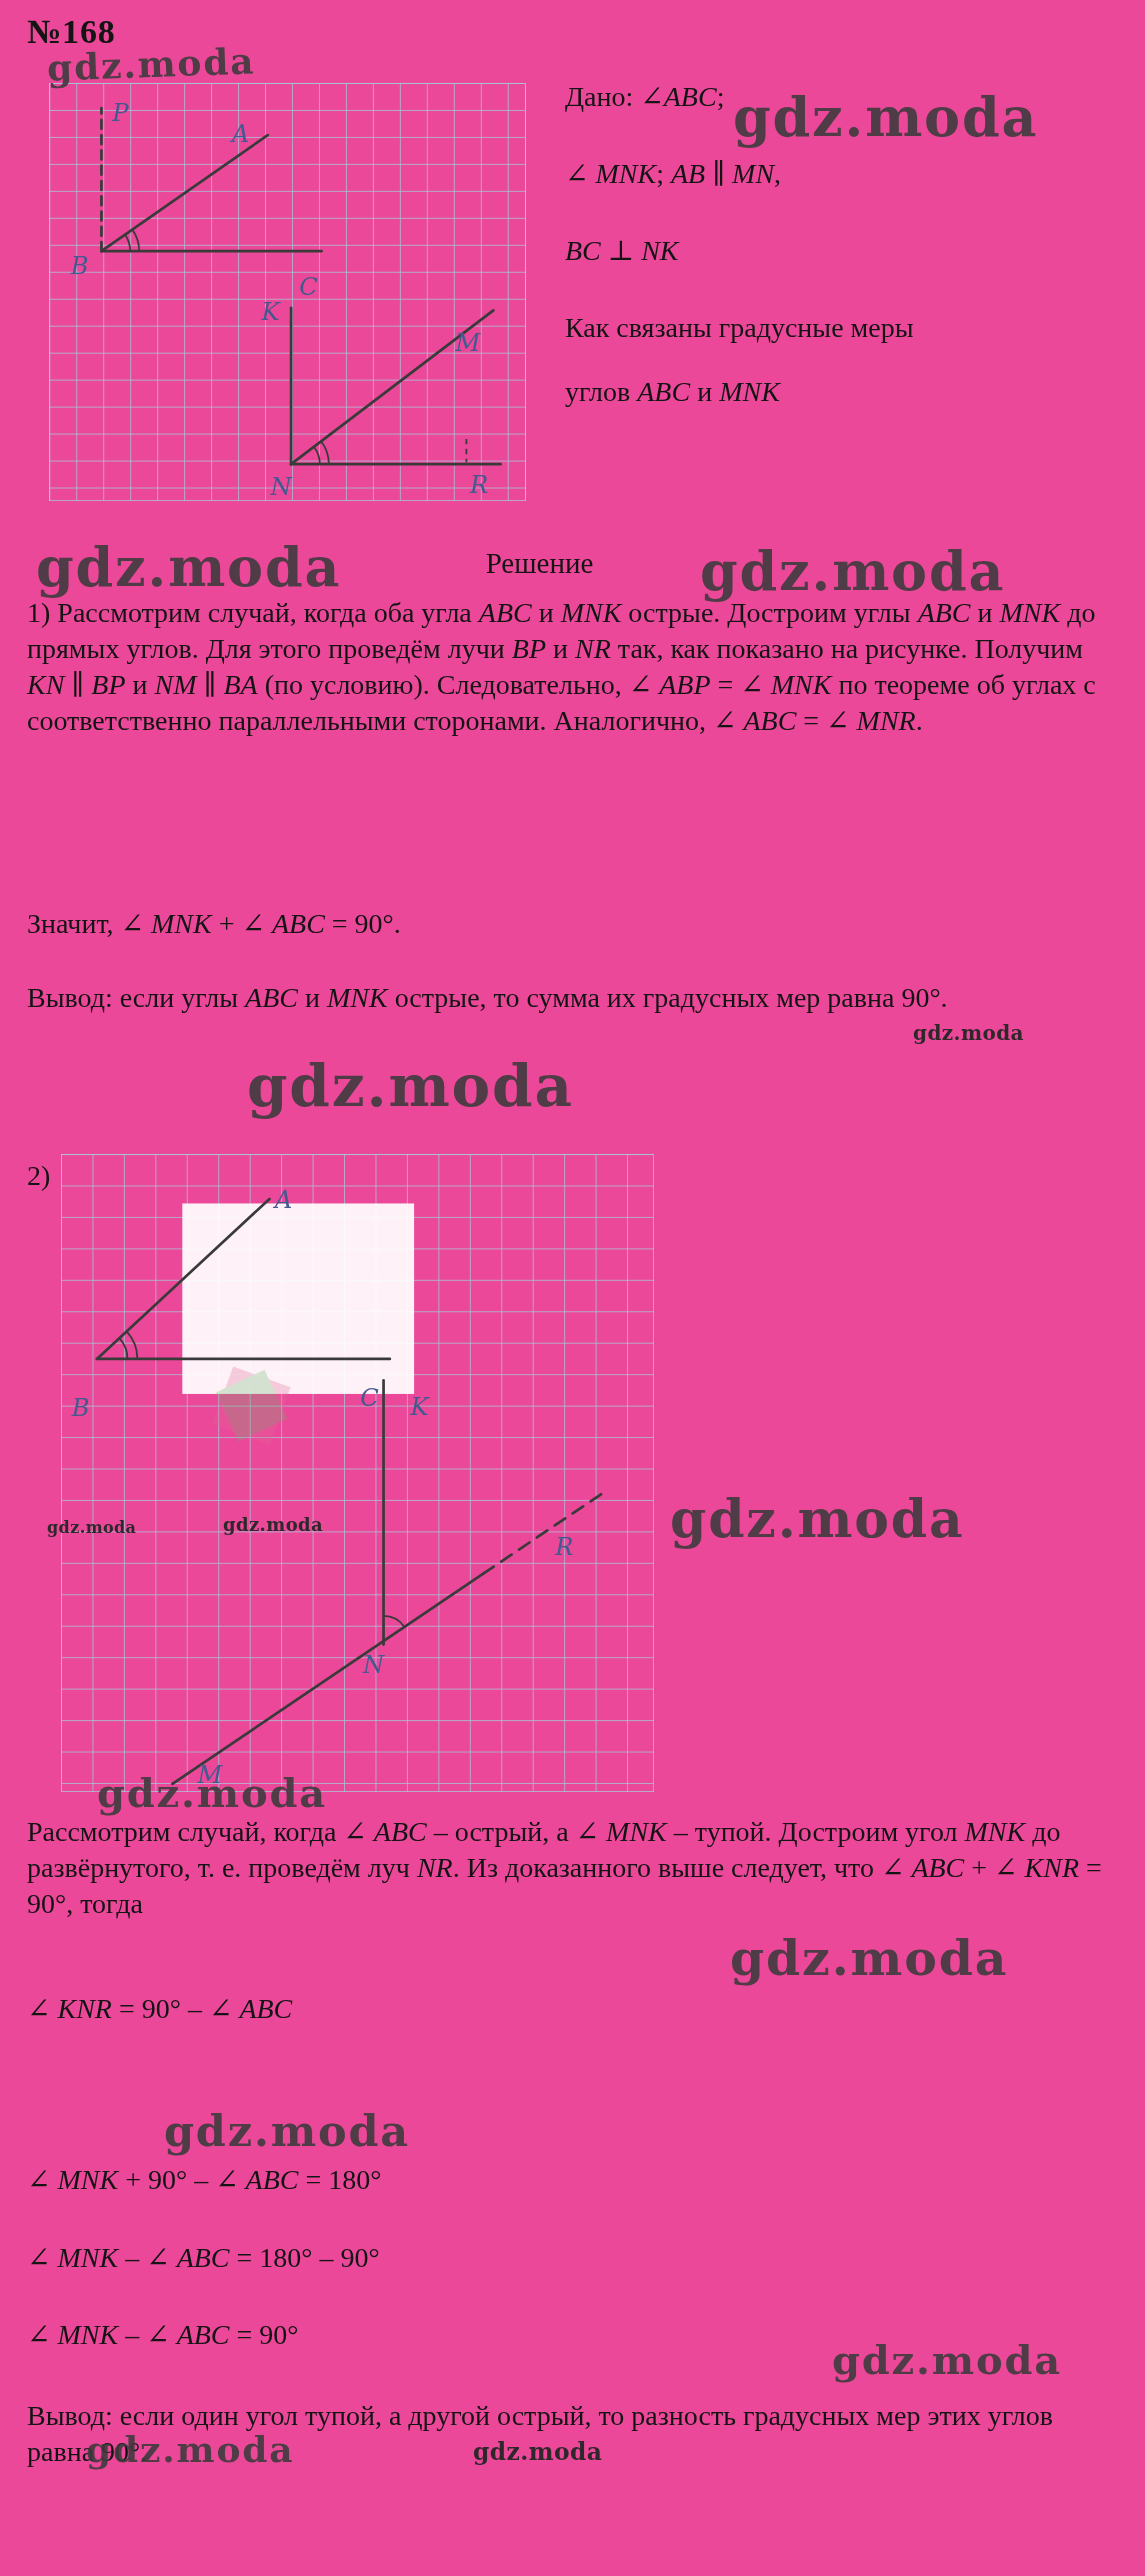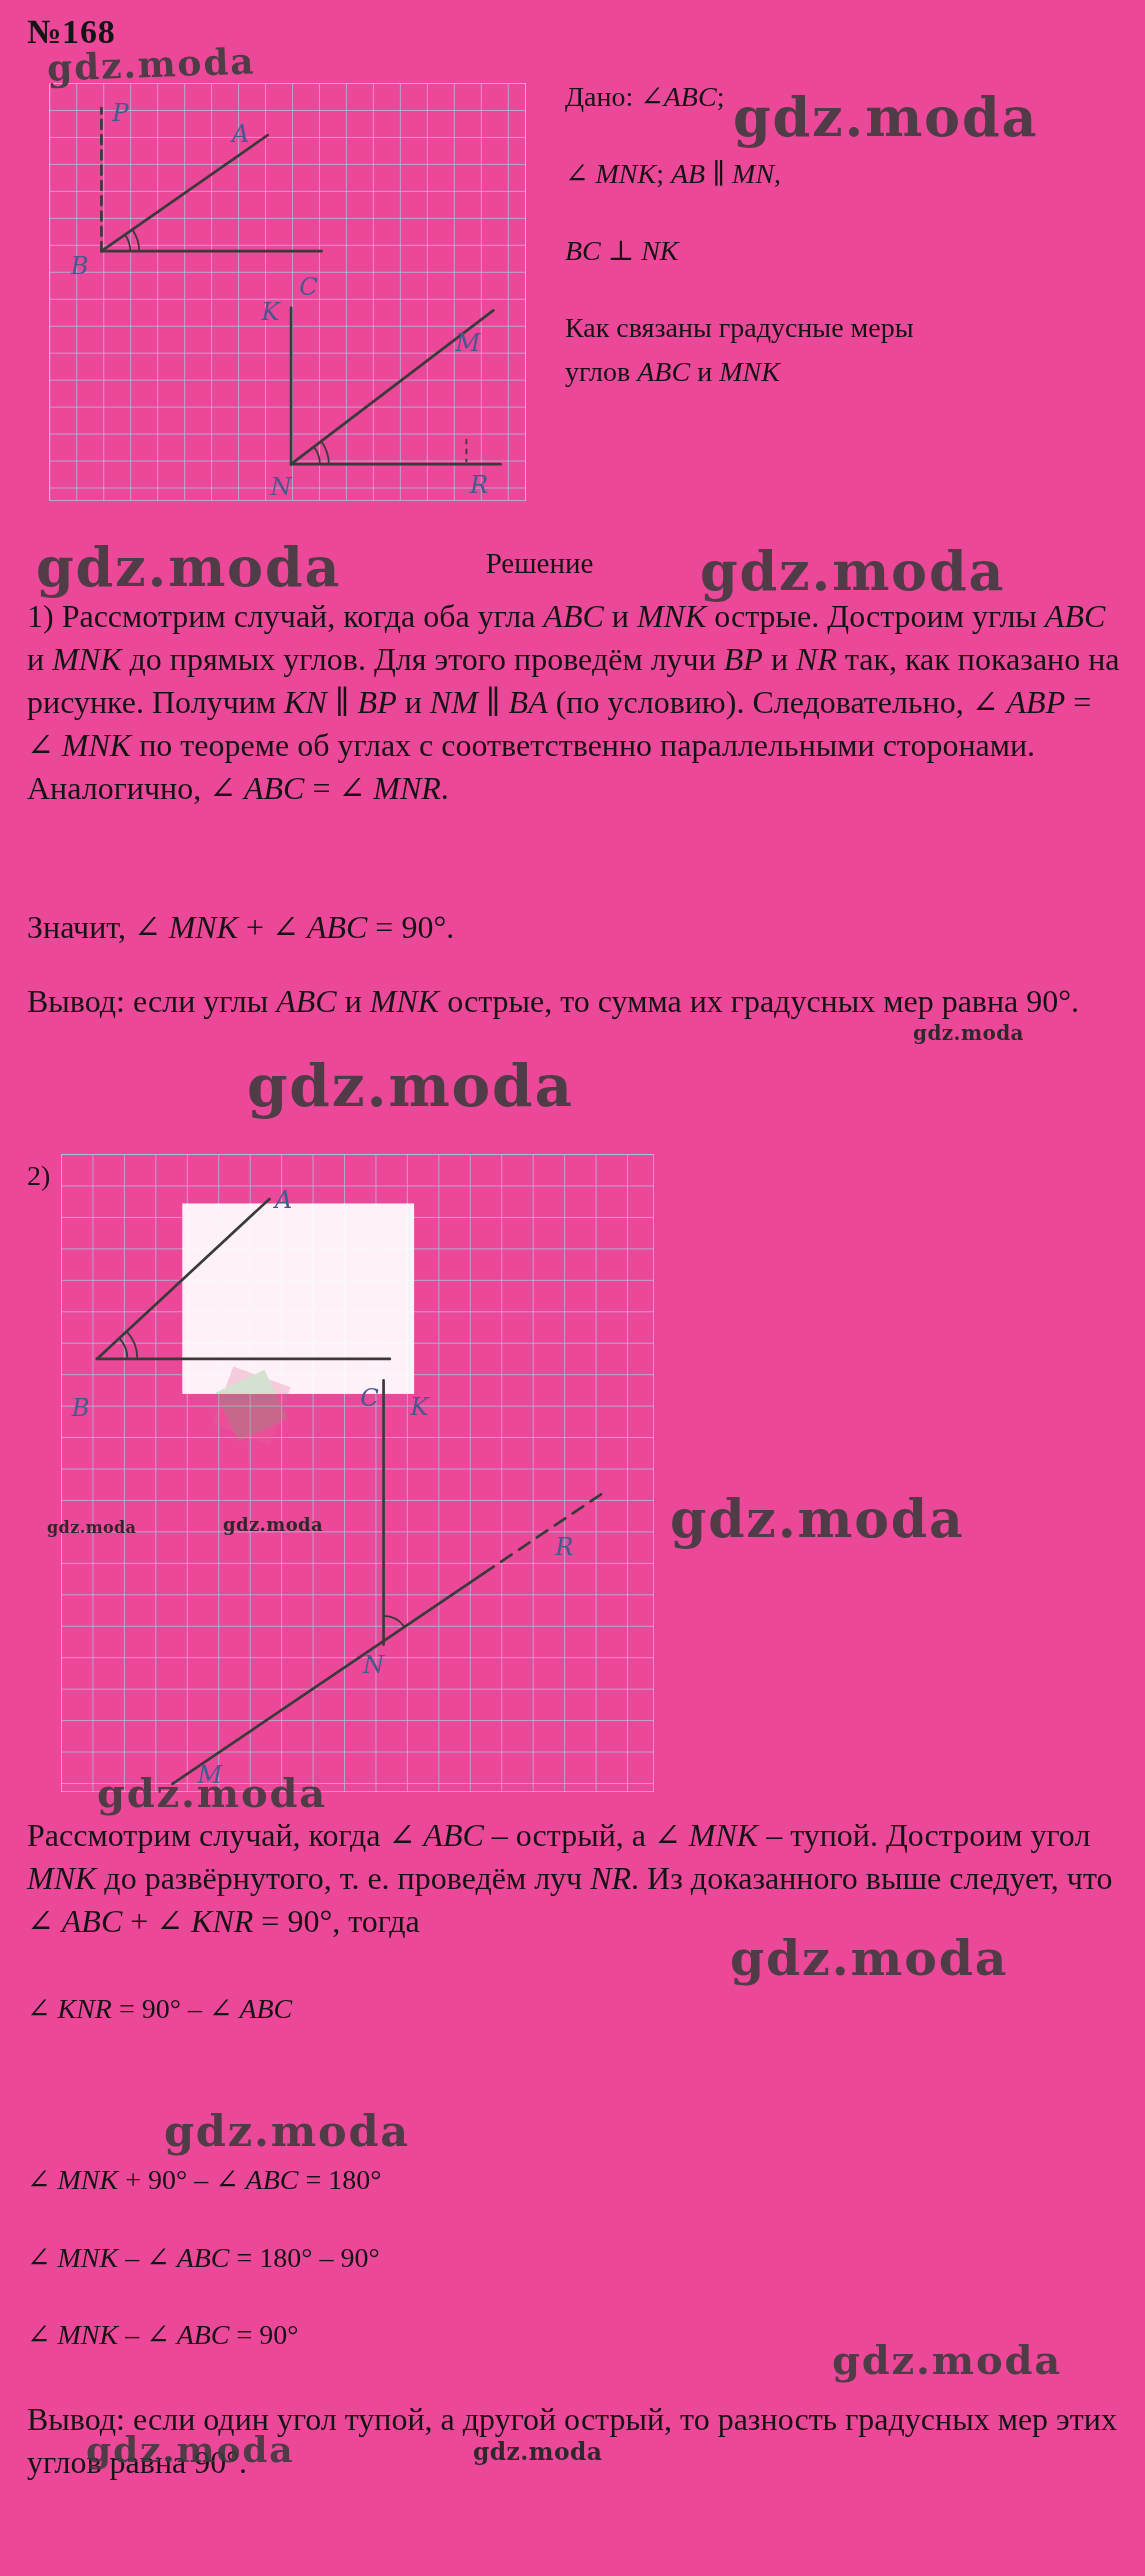--- a/index.html
+++ b/index.html
@@ -12,26 +12,26 @@
     font-family:"Liberation Serif","DejaVu Serif",serif;
     color:#141414;
     overflow:hidden;
   }
   .problem-number {
     position:absolute; left:27px; top:12.6px;
     font-size:34px; font-weight:bold; letter-spacing:0.9px;
   }
   .given { position:absolute; left:565px; top:79px; width:566px; font-size:28px; }
   .given .g-line { margin-bottom:41px; line-height:36px; }
-  .given .g-line.tight { margin-bottom:8px; }
+  .given .g-line.tight { margin-bottom:28px; }
   .reshenie {
     position:absolute; left:270px; top:547px; width:539px;
     text-align:center; font-size:29px;
   }
-  .para { position:absolute; left:27px; width:1097px; font-size:32px; line-height:43px; }
+  .para { position:absolute; left:27px; width:1097px; font-size:28px; line-height:36px; }
   .eq { position:absolute; left:27px; width:809px; font-size:28px; line-height:59px; }
   .case-label { position:absolute; left:27px; font-size:28px; }
   .fig { position:absolute; }
   .fig .ln { stroke:#3a3a3a; stroke-width:3; fill:none; stroke-linecap:round; }
   .fig .dash { stroke-dasharray:10 7; }
   .fig .dash2 { stroke-dasharray:14 10; }
   .fig .arc { stroke:#3a3a3a; stroke-width:2; fill:none; }
   .fig .tick { stroke:#3a3a3a; stroke-width:2; fill:none; stroke-dasharray:6 5; }
   .fig text {
     font-family:"DejaVu Serif","Liberation Serif",serif;

